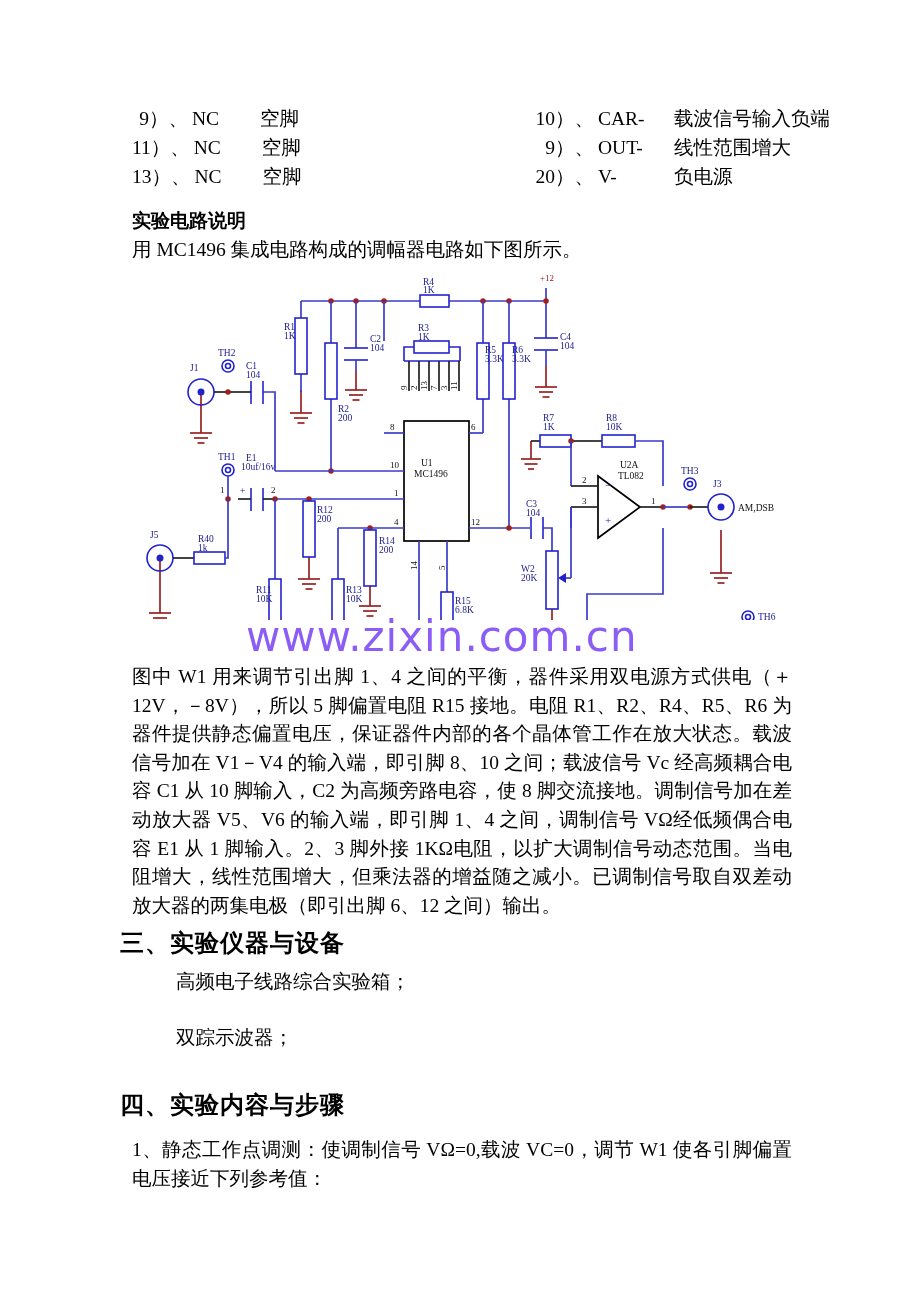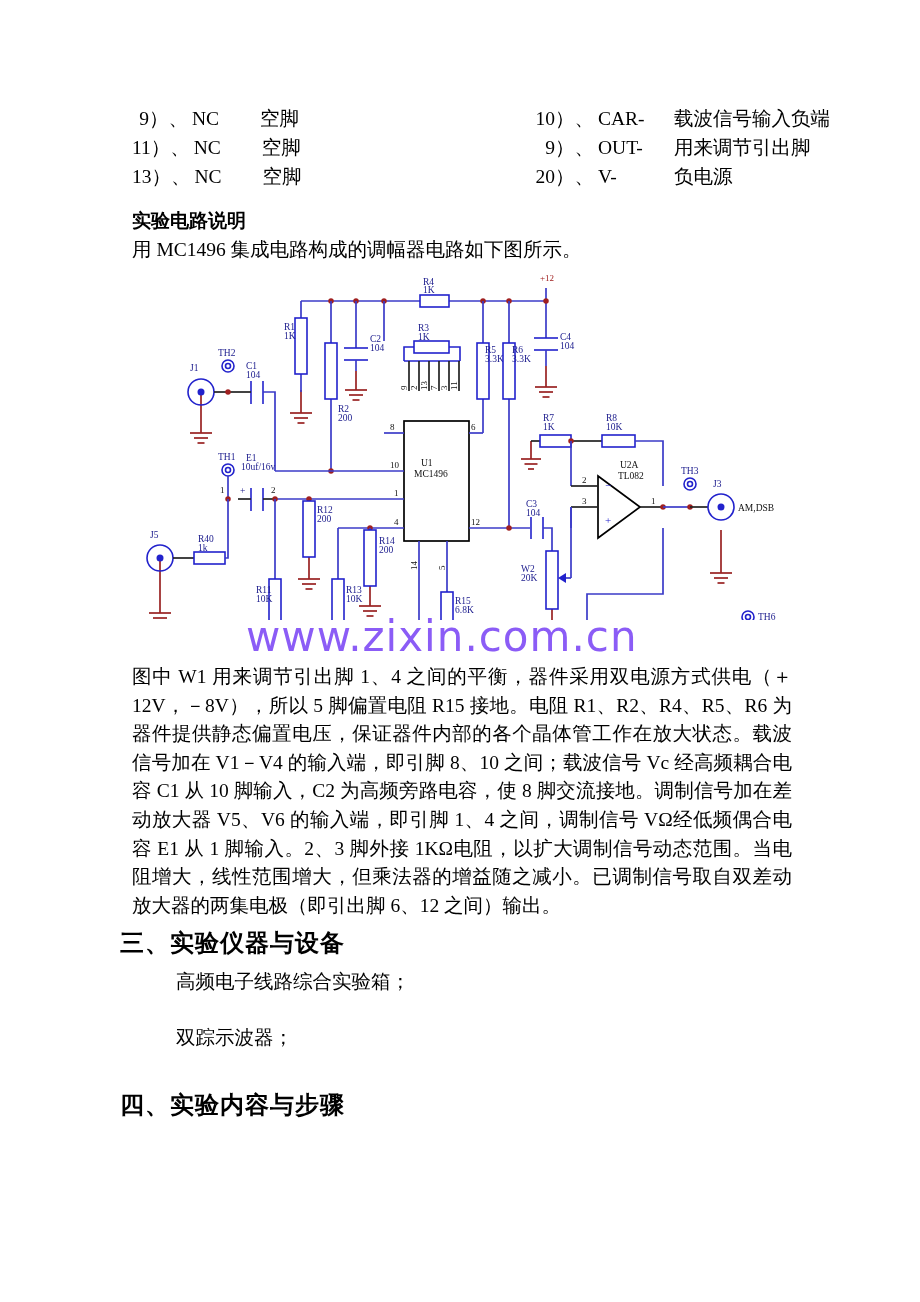--- a/index.html
+++ b/index.html
@@ -68,21 +68,21 @@
 
     <div class="pinrow">
       <div class="pin-left">
         <span class="pin-idx">11）、</span>
         <span class="pin-nm">NC</span>
         <span class="pin-ds">空脚</span>
       </div>
       <div class="pin-right">
         <span class="pin-idx">9）、</span>
         <span class="pin-nm">OUT-</span>
-        <span class="pin-ds">用来调节引出脚</span>
+        <span class="pin-ds">线性范围增大</span>
       </div>
     </div>
 
     <div class="pinrow">
       <div class="pin-left">
         <span class="pin-idx">13）、</span>
         <span class="pin-nm">NC</span>
         <span class="pin-ds">空脚</span>
       </div>
       <div class="pin-right">
@@ -666,14 +666,15 @@
 
   <div class="watermark">www.zixin.com.cn</div>
 
   <div class="para" style="top:663px;">图中 W1 用来调节引出脚 1、4 之间的平衡，器件采用双电源方式供电（＋12V，－8V），所以 5 脚偏置电阻 R15 接地。电阻 R1、R2、R4、R5、R6 为器件提供静态偏置电压，保证器件内部的各个晶体管工作在放大状态。载波信号加在 V1－V4 的输入端，即引脚 8、10 之间；载波信号 Vc 经高频耦合电容 C1 从 10 脚输入，C2 为高频旁路电容，使 8 脚交流接地。调制信号加在差动放大器 V5、V6 的输入端，即引脚 1、4 之间，调制信号 VΩ经低频偶合电容 E1 从 1 脚输入。2、3 脚外接 1KΩ电阻，以扩大调制信号动态范围。当电阻增大，线性范围增大，但乘法器的增益随之减小。已调制信号取自双差动放大器的两集电极（即引出脚 6、12 之间）输出。</div>
 
   <div class="h2" style="top:926px;">三、实验仪器与设备</div>
   <div class="eqlist" style="top:968px;">高频电子线路综合实验箱；</div>
   <div class="eqlist" style="top:1024px;">双踪示波器；</div>
 
   <div class="h2" style="top:1088px;">四、实验内容与步骤</div>
+  <div class="para" style="top:1136px;">1、静态工作点调测：使调制信号 VΩ=0,载波 VC=0，调节 W1 使各引脚偏置电压接近下列参考值：</div>
 
 </div>
 
 </body></html>

